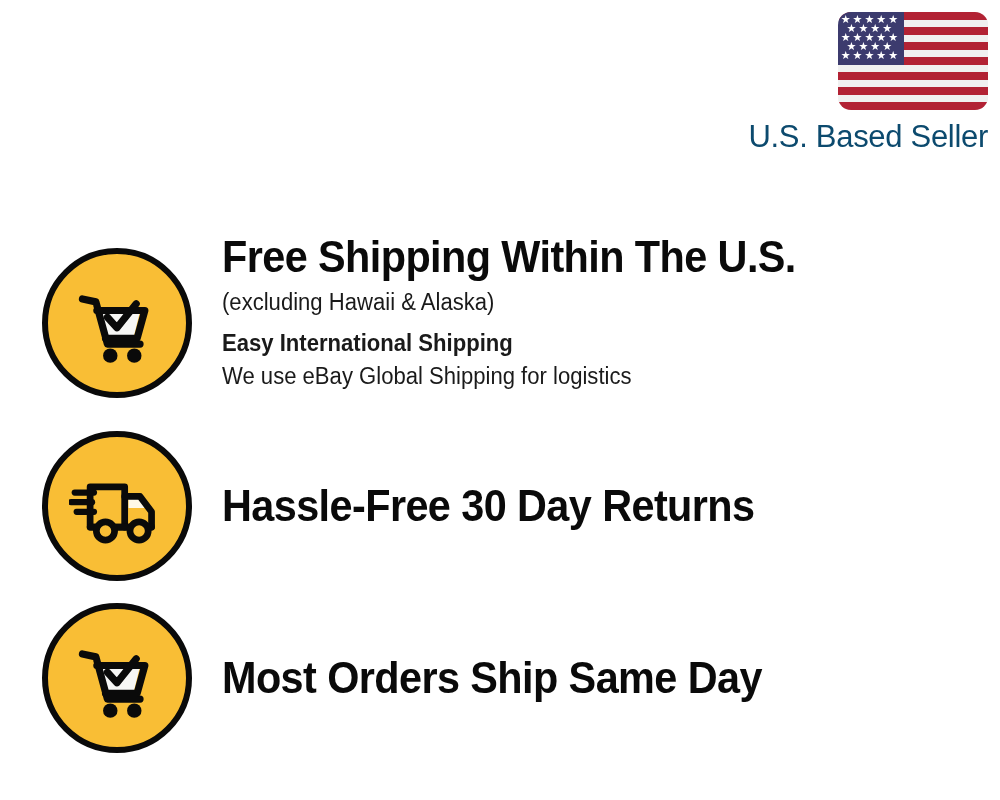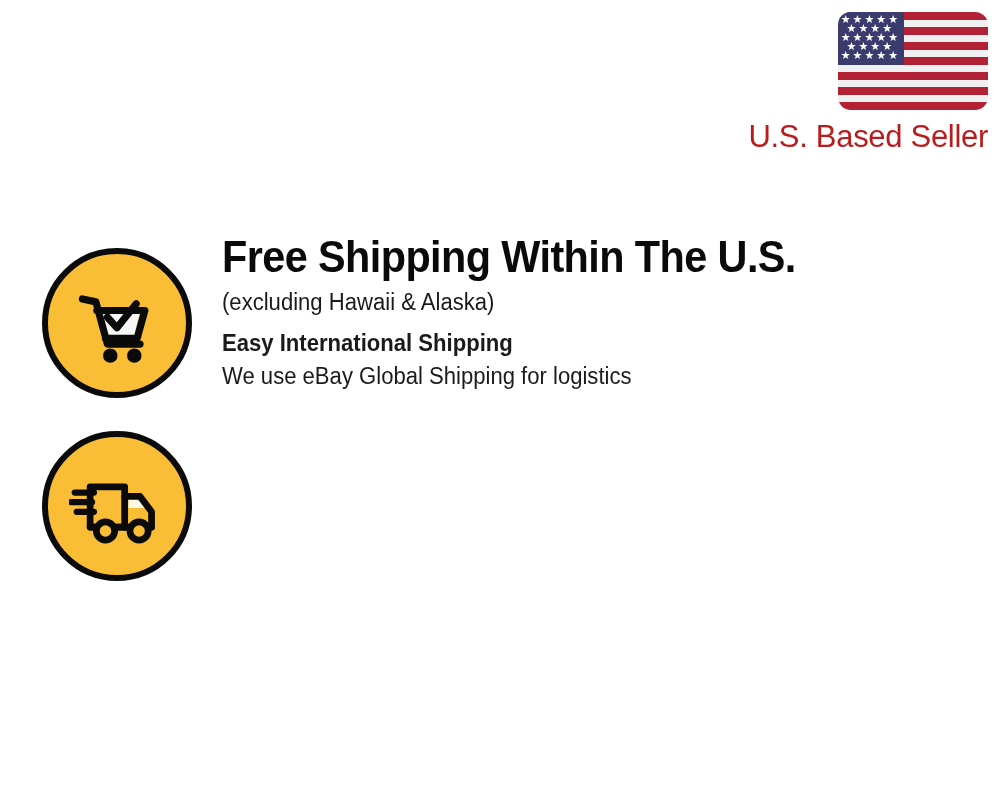--- a/index.html
+++ b/index.html
@@ -114,21 +114,21 @@
   .star {
     position: absolute;
     color: #ffffff;
     font-size: 11px;
     line-height: 11px;
   }
   .seller-text {
     font-family: "Liberation Sans", sans-serif;
     font-size: 31px;
     font-weight: normal;
-    color: #b91c1c;
+    color: #0c4a6e;
     margin-top: 5px;
     letter-spacing: -0.3px;
     white-space: nowrap;
   }
 
   
   .features {
     position: absolute;
     top: 232px;
     left: 0;
@@ -276,16 +276,34 @@
         <path d="M22 30 L58 30 L58 72 L22 72 Z" fill="none" stroke="#0a0a0a" stroke-width="7" stroke-linejoin="round"></path>
         <path d="M58 40 L74 40 L86 56 L86 72 L58 72" fill="none" stroke="#0a0a0a" stroke-width="7" stroke-linejoin="round" stroke-linecap="round"></path>
         <line x1="22" y1="72" x2="86" y2="72" stroke="#0a0a0a" stroke-width="7" stroke-linecap="round"></line>
         <circle cx="38" cy="76" r="9.5" fill="#F9BE35" stroke="#0a0a0a" stroke-width="7"></circle>
         <circle cx="73" cy="76" r="9.5" fill="#F9BE35" stroke="#0a0a0a" stroke-width="7"></circle>
         <line x1="6" y1="36" x2="26" y2="36" stroke="#0a0a0a" stroke-width="6.5" stroke-linecap="round"></line>
         <line x1="2" y1="46" x2="24" y2="46" stroke="#0a0a0a" stroke-width="6.5" stroke-linecap="round"></line>
         <line x1="8" y1="56" x2="26" y2="56" stroke="#0a0a0a" stroke-width="6.5" stroke-linecap="round"></line>
       </svg>
     </div>
+    <div class="feature-text">
+      <div class="feature-title">Hassle-Free 30 Day Returns</div>
+    </div>
   </div>
 
+  <div class="feature-row">
+    <div class="badge">
+      <svg viewBox="0 0 100 100" aria-hidden="true">
+        <polygon points="32,38 74,38 67,66 39,66" fill="#F7F7F5"></polygon>
+        <path d="M14 25 L28 28 L40 72 L74 72" fill="none" stroke="#0a0a0a" stroke-width="7.5" stroke-linecap="round" stroke-linejoin="round"></path>
+        <path d="M29 37 L79 37 L71 66 L38 66" fill="none" stroke="#0a0a0a" stroke-width="7.5" stroke-linecap="round" stroke-linejoin="round"></path>
+        <path d="M40 44 L50 55 L70 30" fill="none" stroke="#0a0a0a" stroke-width="7.5" stroke-linecap="round" stroke-linejoin="round"></path>
+        <circle cx="43" cy="84" r="7.5" fill="#0a0a0a"></circle>
+        <circle cx="68" cy="84" r="7.5" fill="#0a0a0a"></circle>
+      </svg>
+    </div>
+    <div class="feature-text">
+      <div class="feature-title">Most Orders Ship Same Day</div>
+    </div>
+  </div>
 
 </div>
 
 </body></html>

